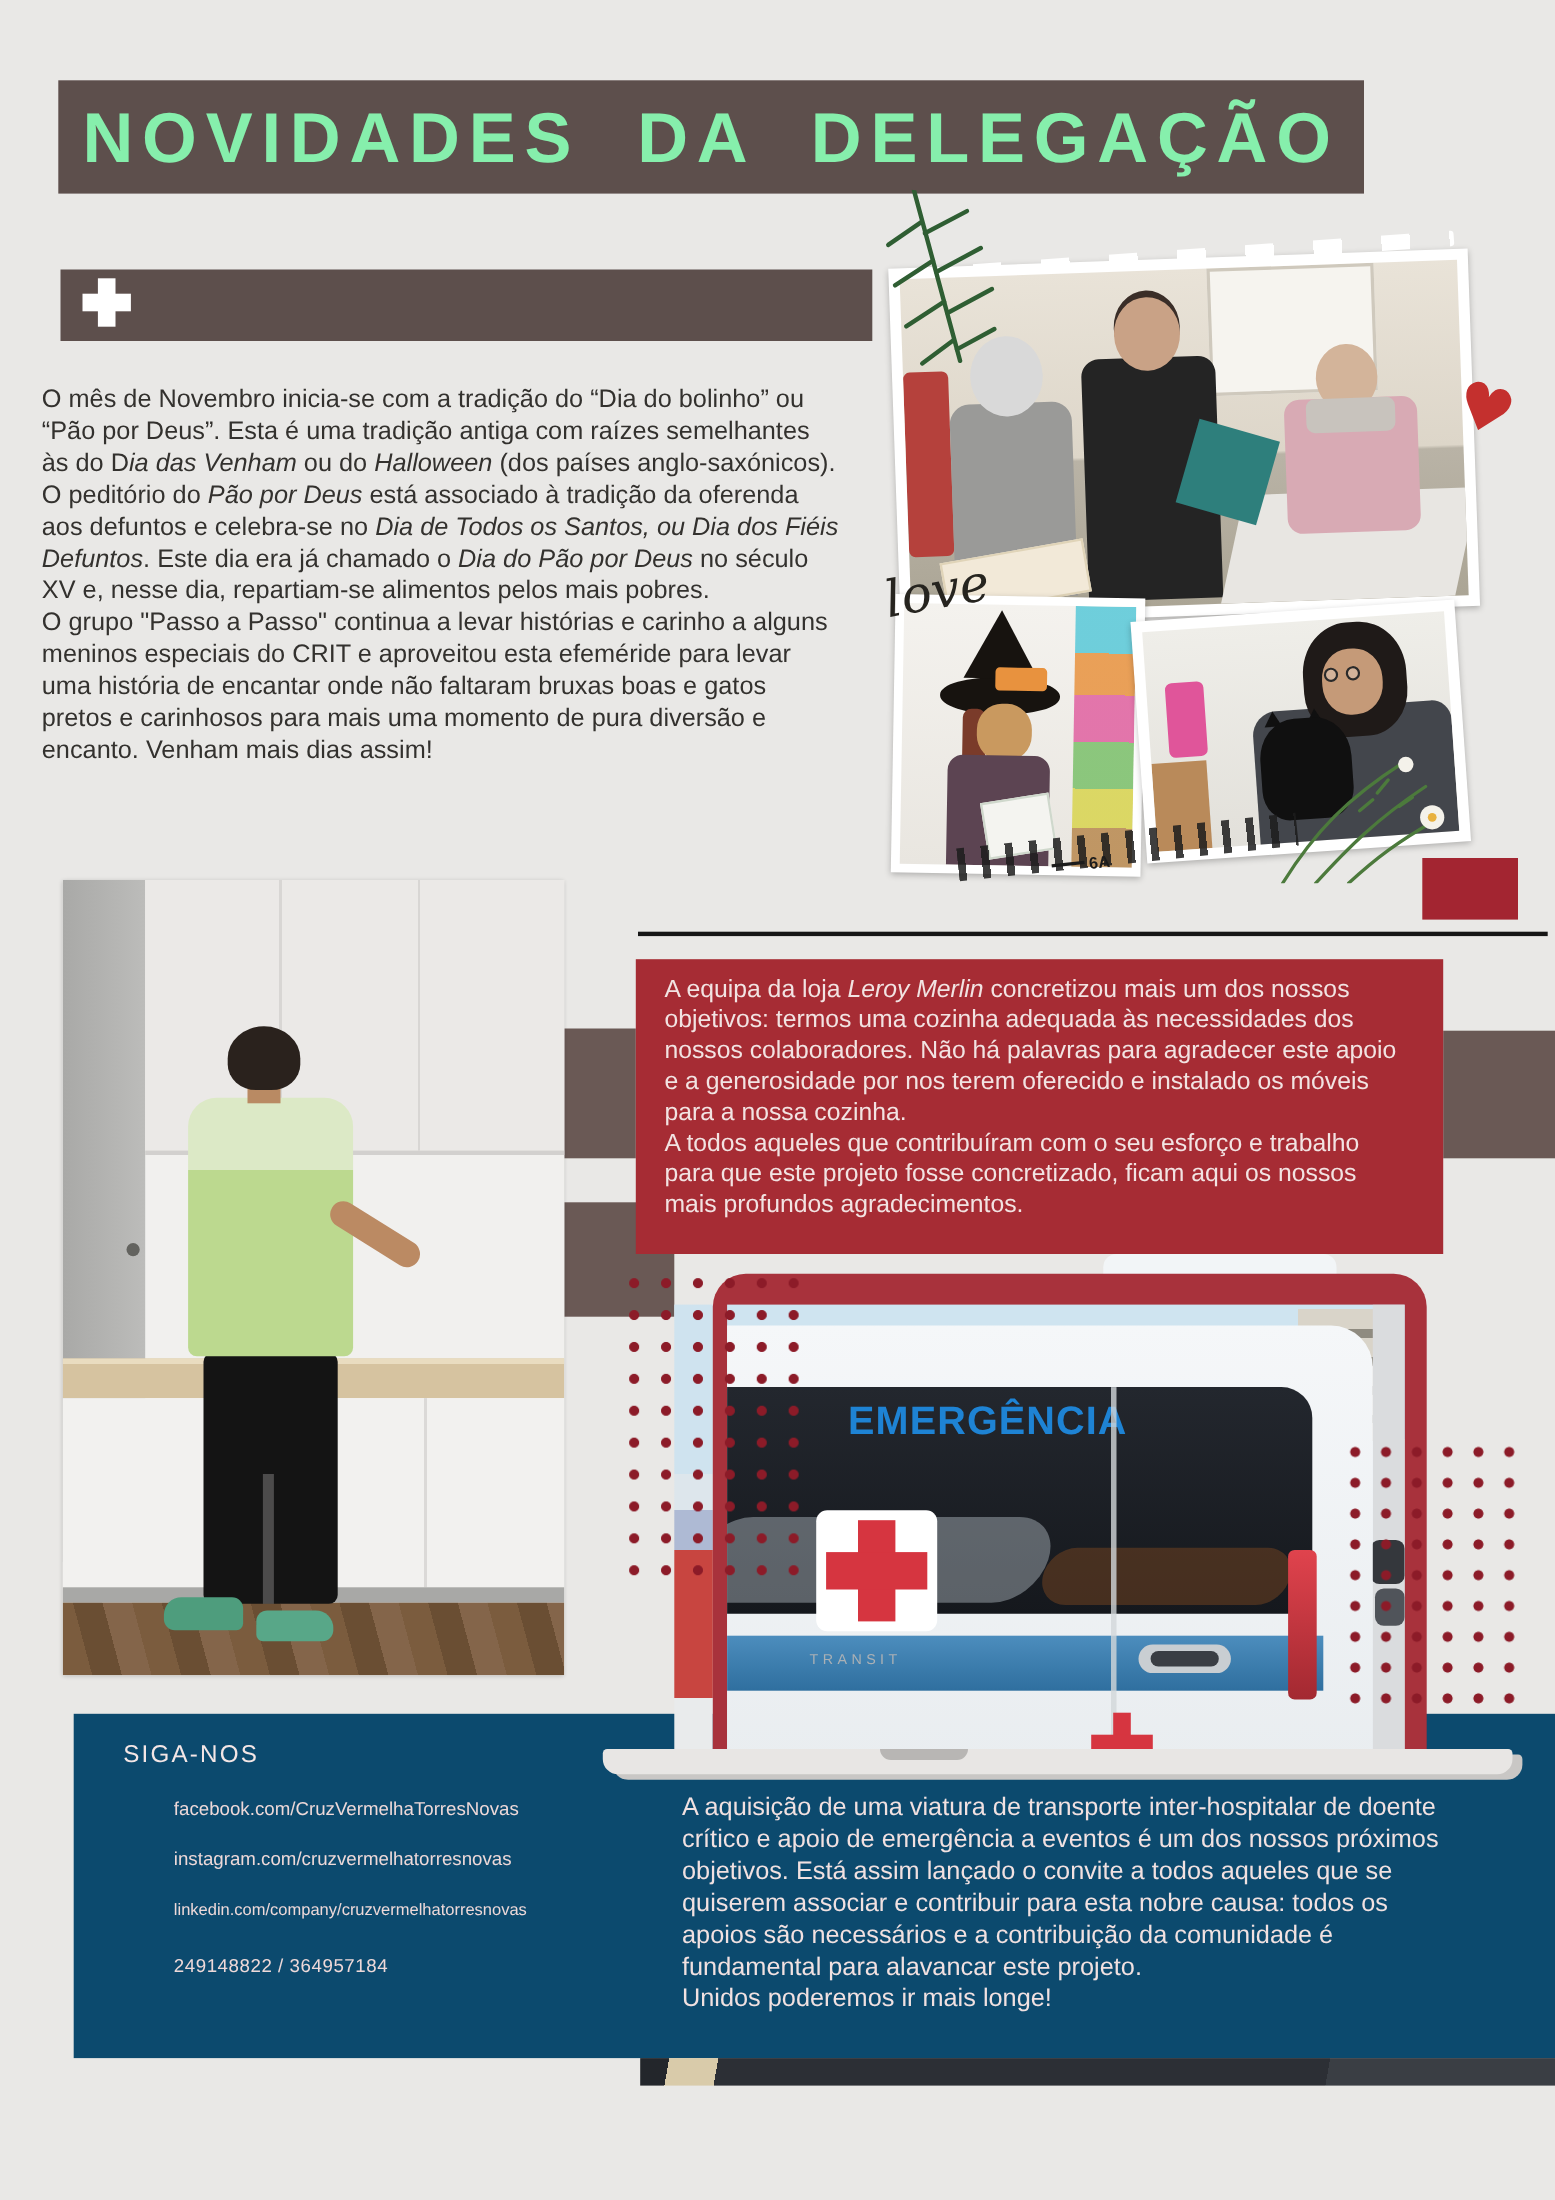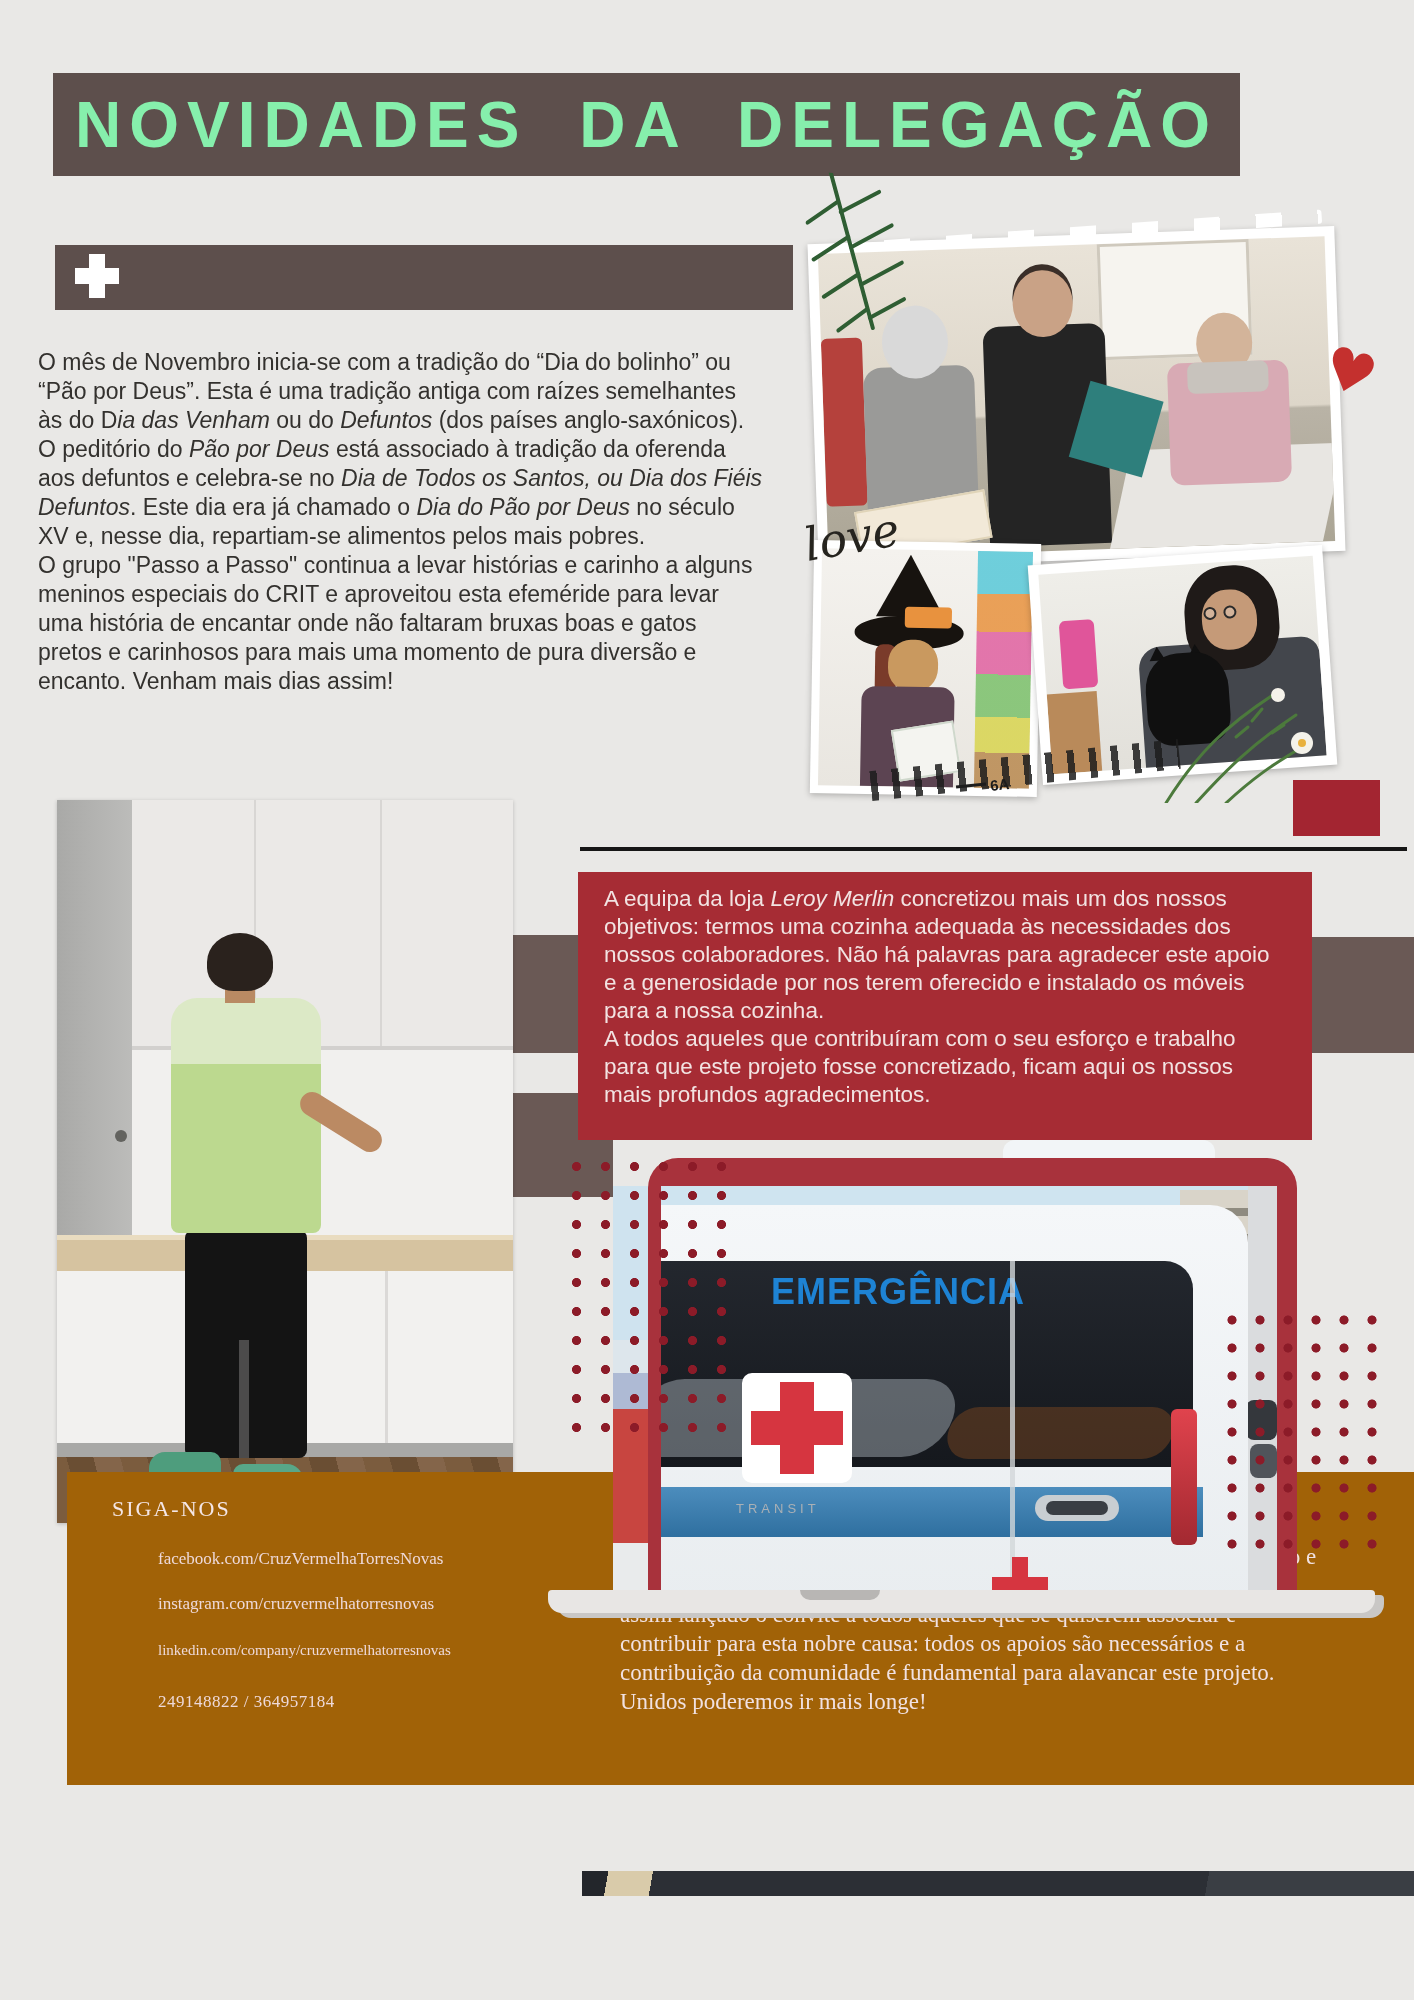--- a/index.html
+++ b/index.html
@@ -134,21 +134,21 @@
   .sc-car2{position:absolute;left:589px;top:258px;width:27px;height:34px;background:#50545a;border-radius:8px;}
   .base{left:548px;top:1590px;width:827px;height:23px;background:#e8e6e4;border-radius:4px 4px 14px 14px;z-index:6;box-shadow:9px 5px 0 #c9c7c5;}
   .base-notch{position:absolute;left:252px;top:0;width:80px;height:10px;background:#b8b6b4;border-radius:0 0 10px 10px;}
 
   
   .dots{background-image:radial-gradient(circle,#8c1b28 4.2px,transparent 4.9px);z-index:7;}
   .dots-left{left:562px;top:1152px;width:174px;height:290px;background-size:29px 29px;}
   .dots-right{left:1218px;top:1306px;width:168px;height:252px;background-size:28px 28px;}
 
   
-  .footer{left:67px;top:1472px;width:1347px;height:313px;background:#a16207;color:#f2e3e2;z-index:1;font-family:Liberation Serif, serif;}
+  .footer{left:67px;top:1558px;width:1347px;height:313px;background:#0c4a6e;color:#f2e3e2;z-index:1;}
   .follow{position:absolute;left:45px;top:24px;font-size:22px;letter-spacing:2px;color:#f4e6e6;}
   .f-link{position:absolute;left:91px;color:#eed9d9;white-space:nowrap;}
   .f-fb{top:77px;font-size:17px;}
   .f-ig{top:122px;font-size:17px;}
   .f-li{top:170px;font-size:15px;}
   .f-ph{top:220px;font-size:17px;letter-spacing:.5px;}
   .appeal{position:absolute;left:553px;top:70px;width:700px;font-size:23px;line-height:29px;color:#f1e1e1;}
   .asphalt{left:582px;top:1871px;width:832px;height:25px;z-index:1;
     background:linear-gradient(100deg,#23262b 0 26px,#d9cbaa 26px 70px,#2c2f35 70px 75%,#3a3e44 75%);}
 </style>
@@ -164,21 +164,21 @@
   <div class="abs section-banner">
     <span>
       <svg width="48" height="48" viewBox="0 0 48 48">
           <rect x="16" y="2" width="16" height="44" fill="#ffffff"></rect>
           <rect x="2" y="16" width="44" height="16" fill="#ffffff"></rect>
         </svg>
     </span>
   </div>
 
   <div class="abs article">
-    <p>O mês de Novembro inicia-se com a tradição do “Dia do bolinho” ou “Pão por Deus”. Esta é uma tradição antiga com raízes semelhantes às do D<i>ia das Venham</i> ou do <i>Defuntos</i> (dos países anglo-saxónicos).</p>
+    <p>O mês de Novembro inicia-se com a tradição do “Dia do bolinho” ou “Pão por Deus”. Esta é uma tradição antiga com raízes semelhantes às do D<i>ia das Venham</i> ou do <i>Halloween</i> (dos países anglo-saxónicos).</p>
     <p>O peditório do <i>Pão por Deus</i> está associado à tradição da oferenda aos defuntos e celebra-se no <i>Dia de Todos os Santos, ou Dia dos Fiéis Defuntos</i>. Este dia era já chamado o <i>Dia do Pão por Deus</i> no século XV e, nesse dia, repartiam-se alimentos pelos mais pobres.</p>
     <p>O grupo "Passo a Passo" continua a levar histórias e carinho a alguns meninos especiais do CRIT e aproveitou esta efeméride para levar uma história de encantar onde não faltaram bruxas boas e gatos pretos e carinhosos para mais uma momento de pura diversão e encanto. Venham mais dias assim!</p>
   </div>
 
   <div class="abs collage">
     <div class="snap photoA">
       <div class="sprockets"></div>
       <div class="scene">
         <div class="pA-window"></div>
         <div class="pA-chair"></div>

